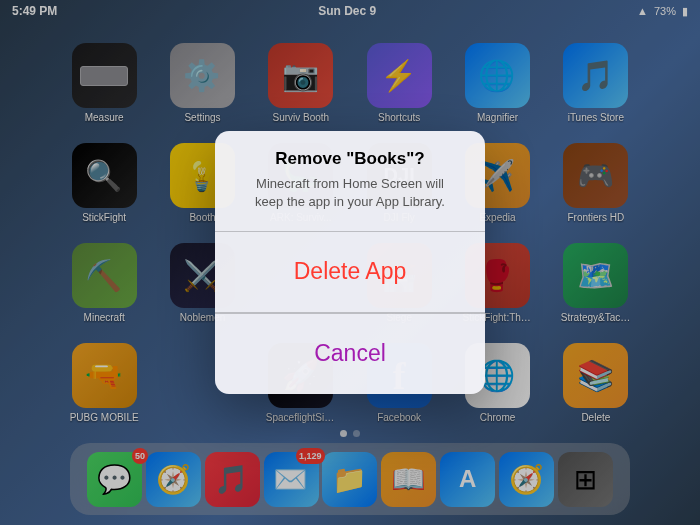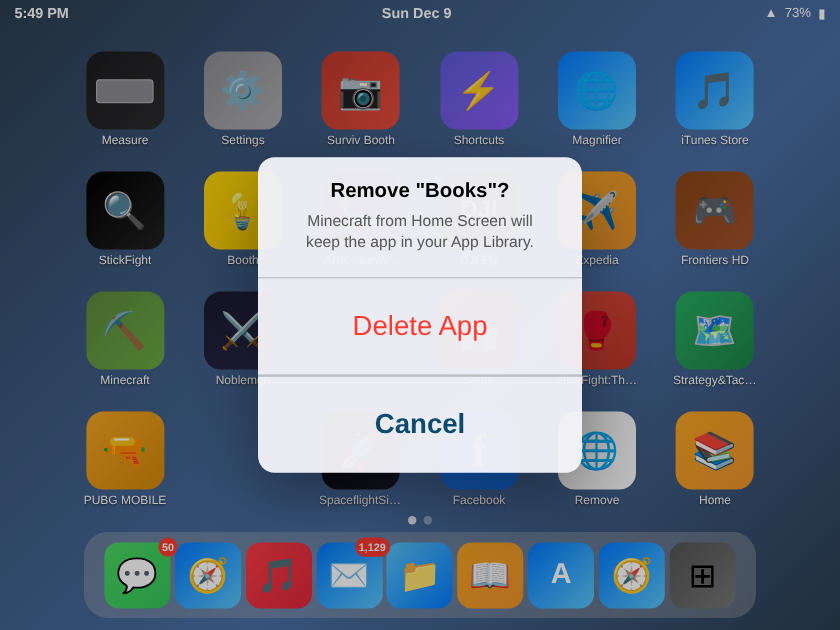--- a/index.html
+++ b/index.html
@@ -238,21 +238,21 @@
       text-align: center;
       font-size: 23px;
       cursor: pointer;
       border: none;
       background: transparent;
       display: block;
     }
 
     .dialog-button.destructive { color: #ff3b30; }
     .dialog-button.default { color: #007aff; }
-    .dialog-button.cancel { color: #0c4a6e; font-weight: 700; }
+    .dialog-button.cancel { color: #a21caf; font-weight: 400; }
 
   </style>
 </head>
 <body>
 
 <div class="wallpaper"></div>
 
 <div class="status-bar">
   <span class="status-time">5:49 PM</span>
   <span class="status-time">Sun Dec 9</span>
@@ -343,25 +343,25 @@
     <div class="app-item">
       <div class="app-icon icon-spaceflight">🚀</div>
       <span class="app-label">SpaceflightSim...</span>
     </div>
     <div class="app-item">
       <div class="app-icon icon-facebook" style="background: linear-gradient(135deg, rgb(24, 119, 242), rgb(22, 111, 229)); color: rgb(255, 255, 255); font-size: 38px; font-weight: 700; font-family: Georgia, serif;">f</div>
       <span class="app-label">Facebook</span>
     </div>
     <div class="app-item">
       <div class="app-icon icon-chrome" style="background: linear-gradient(135deg, rgb(245, 245, 245), rgb(255, 255, 255));">🌐</div>
-      <span class="app-label">Remove</span>
+      <span class="app-label">Chrome</span>
     </div>
     <div class="app-item">
       <div class="app-icon icon-books">📚</div>
-      <span class="app-label">Home</span>
+      <span class="app-label">Delete</span>
     </div>
   </div>
 
 <div class="page-dots" id="page-dots">
 <div class="dot active"></div>
     <div class="dot"></div>
   </div>
 
 <div class="dock" id="dock">
 <div class="dock-item">

